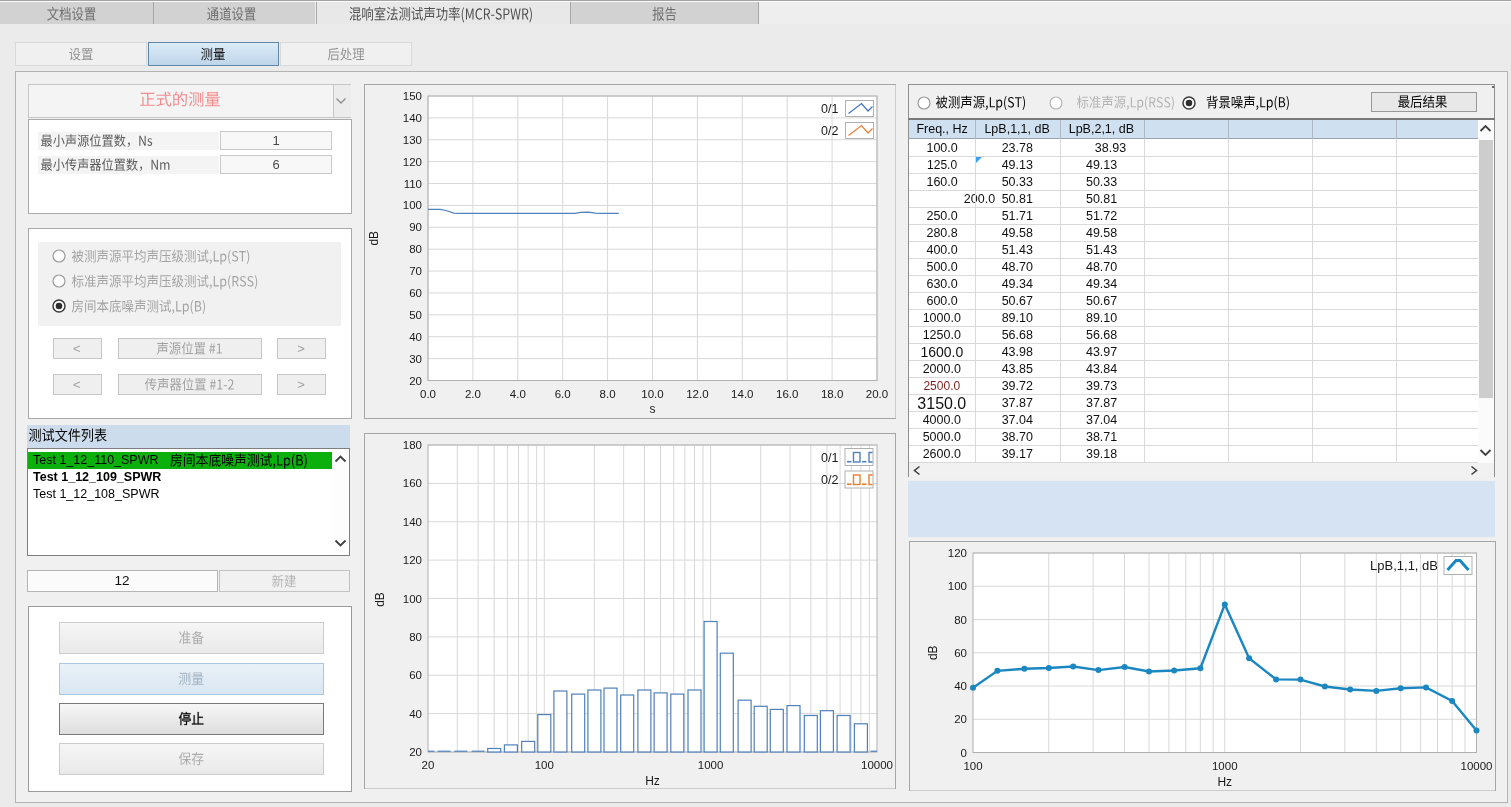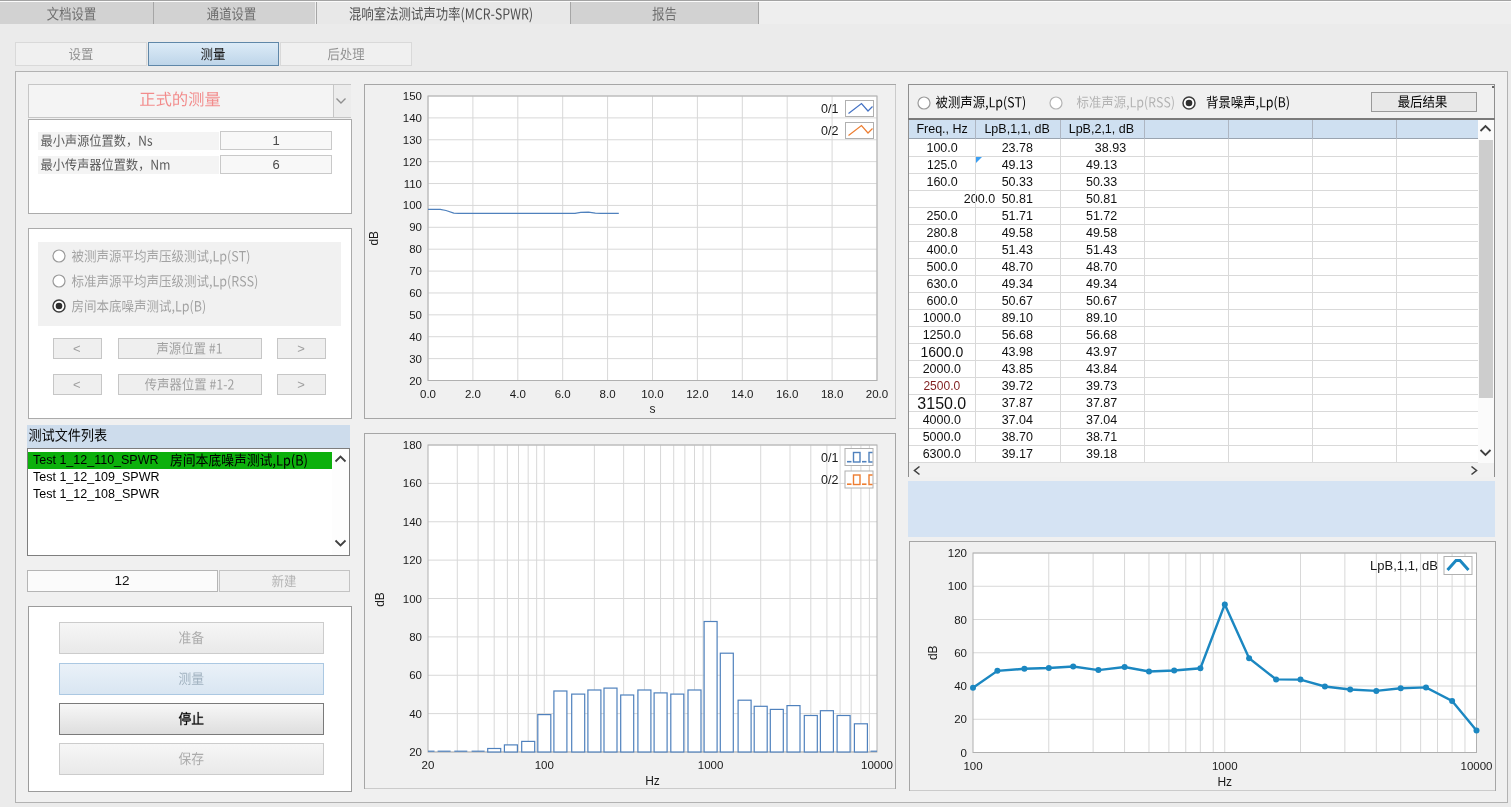--- a/index.html
+++ b/index.html
@@ -54,21 +54,21 @@
     <div style="position:absolute;top:338.5px;height:20px;line-height:20px;left:280.1px;width:42px;text-align:center;font-size:13px;color:#a0a0a0;font-weight:normal;white-space:nowrap;overflow:visible;">&gt;</div>
     <div style="position:absolute;left:52.5px;top:374px;width:49px;height:20.5px;box-sizing:border-box;background:#efefef;border:1px solid #c6c6c6;"></div>
     <div style="position:absolute;top:374.5px;height:20px;line-height:20px;left:55.9px;width:42px;text-align:center;font-size:13px;color:#a0a0a0;font-weight:normal;white-space:nowrap;overflow:visible;">&lt;</div>
     <div style="position:absolute;left:117.5px;top:374px;width:144px;height:20.5px;box-sizing:border-box;background:#efefef;border:1px solid #c6c6c6;"></div>
     <div style="position:absolute;left:277px;top:374px;width:48.5px;height:20.5px;box-sizing:border-box;background:#efefef;border:1px solid #c6c6c6;"></div>
     <div style="position:absolute;top:374.5px;height:20px;line-height:20px;left:280.1px;width:42px;text-align:center;font-size:13px;color:#a0a0a0;font-weight:normal;white-space:nowrap;overflow:visible;">&gt;</div>
     <div style="position:absolute;left:27px;top:424.5px;width:323px;height:23px;background:#cddcec;"></div>
     <div style="position:absolute;left:27px;top:447.5px;width:323px;height:108.5px;box-sizing:border-box;background:#ffffff;border:1px solid #7e7e7e;"></div>
     <div style="position:absolute;left:28px;top:451.5px;width:303.5px;height:17px;background:#0cb00c;"></div>
     <div style="position:absolute;top:450.6px;height:19px;line-height:19px;left:33px;width:150px;text-align:left;font-size:12.5px;color:#000000;font-weight:normal;white-space:nowrap;overflow:visible;">Test 1_12_110_SPWR</div>
-    <div style="position:absolute;top:467.6px;height:19px;line-height:19px;left:33px;width:150px;text-align:left;font-size:12.5px;color:#000000;font-weight:normal;white-space:nowrap;overflow:visible;">Test 1_12_109_SPWR</div>
+    <div style="position:absolute;top:467.6px;height:19px;line-height:19px;left:33px;width:150px;text-align:left;font-size:12.5px;color:#000000;font-weight:bold;white-space:nowrap;overflow:visible;">Test 1_12_109_SPWR</div>
     <div style="position:absolute;top:484.6px;height:19px;line-height:19px;left:33px;width:150px;text-align:left;font-size:12.5px;color:#000000;font-weight:normal;white-space:nowrap;overflow:visible;">Test 1_12_108_SPWR</div>
     <div style="position:absolute;left:331.5px;top:448.5px;width:17.5px;height:106.5px;background:#fdfdfd;"></div>
     <svg style="position:absolute;left:334px;top:454px;" width="13" height="10">
       <polyline points="1.5,7.5 6.5,2.5 11.5,7.5" fill="none" stroke="#404040" stroke-width="1.8"></polyline>
     </svg>
     <svg style="position:absolute;left:334px;top:538px;" width="13" height="10">
       <polyline points="1.5,2.5 6.5,7.5 11.5,2.5" fill="none" stroke="#404040" stroke-width="1.8"></polyline>
     </svg>
     <div style="position:absolute;left:27px;top:569.5px;width:190.5px;height:22.5px;box-sizing:border-box;background:#fbfbfb;border:1px solid #b5b5b5;"></div>
     <div style="position:absolute;top:570.9px;height:20px;line-height:20px;left:108.6px;width:27px;text-align:center;font-size:13.5px;color:#111111;font-weight:normal;white-space:nowrap;overflow:visible;">12</div>
@@ -327,21 +327,21 @@
     <div style="position:absolute;top:393.6px;height:19px;line-height:19px;left:1077.1px;width:49px;text-align:center;font-size:12.5px;color:#111111;font-weight:normal;white-space:nowrap;overflow:visible;">37.87</div>
     <div style="position:absolute;left:909px;top:427.5px;width:568.5px;height:1px;background:#d9d9d9;"></div>
     <div style="position:absolute;top:410.6px;height:19px;line-height:19px;left:913.8px;width:56px;text-align:center;font-size:12.5px;color:#111111;font-weight:normal;white-space:nowrap;overflow:visible;">4000.0</div>
     <div style="position:absolute;top:410.6px;height:19px;line-height:19px;left:992.8px;width:49px;text-align:center;font-size:12.5px;color:#111111;font-weight:normal;white-space:nowrap;overflow:visible;">37.04</div>
     <div style="position:absolute;top:410.6px;height:19px;line-height:19px;left:1077.1px;width:49px;text-align:center;font-size:12.5px;color:#111111;font-weight:normal;white-space:nowrap;overflow:visible;">37.04</div>
     <div style="position:absolute;left:909px;top:444.5px;width:568.5px;height:1px;background:#d9d9d9;"></div>
     <div style="position:absolute;top:427.6px;height:19px;line-height:19px;left:913.8px;width:56px;text-align:center;font-size:12.5px;color:#111111;font-weight:normal;white-space:nowrap;overflow:visible;">5000.0</div>
     <div style="position:absolute;top:427.6px;height:19px;line-height:19px;left:992.8px;width:49px;text-align:center;font-size:12.5px;color:#111111;font-weight:normal;white-space:nowrap;overflow:visible;">38.70</div>
     <div style="position:absolute;top:427.6px;height:19px;line-height:19px;left:1077.1px;width:49px;text-align:center;font-size:12.5px;color:#111111;font-weight:normal;white-space:nowrap;overflow:visible;">38.71</div>
     <div style="position:absolute;left:909px;top:461.5px;width:568.5px;height:1px;background:#d9d9d9;"></div>
-    <div style="position:absolute;top:444.6px;height:19px;line-height:19px;left:913.8px;width:56px;text-align:center;font-size:12.5px;color:#111111;font-weight:normal;white-space:nowrap;overflow:visible;">6300.0</div>
+    <div style="position:absolute;top:444.6px;height:19px;line-height:19px;left:913.8px;width:56px;text-align:center;font-size:12.5px;color:#111111;font-weight:normal;white-space:nowrap;overflow:visible;">2600.0</div>
     <div style="position:absolute;top:444.6px;height:19px;line-height:19px;left:992.8px;width:49px;text-align:center;font-size:12.5px;color:#111111;font-weight:normal;white-space:nowrap;overflow:visible;">39.17</div>
     <div style="position:absolute;top:444.6px;height:19px;line-height:19px;left:1077.1px;width:49px;text-align:center;font-size:12.5px;color:#111111;font-weight:normal;white-space:nowrap;overflow:visible;">39.18</div>
     <div style="position:absolute;left:975px;top:139px;width:1px;height:323.5px;background:#d9d9d9;"></div>
     <div style="position:absolute;left:1059.5px;top:139px;width:1px;height:323.5px;background:#d9d9d9;"></div>
     <div style="position:absolute;left:1143.5px;top:139px;width:1px;height:323.5px;background:#d9d9d9;"></div>
     <div style="position:absolute;left:1227.5px;top:139px;width:1px;height:323.5px;background:#d9d9d9;"></div>
     <div style="position:absolute;left:1311.5px;top:139px;width:1px;height:323.5px;background:#d9d9d9;"></div>
     <div style="position:absolute;left:1395.5px;top:139px;width:1px;height:323.5px;background:#d9d9d9;"></div>
     <svg style="position:absolute;left:976px;top:157px;" width="7" height="7">
       <path d="M0,0 L6,0 L0,6 Z" fill="#3b9ff3"></path>

